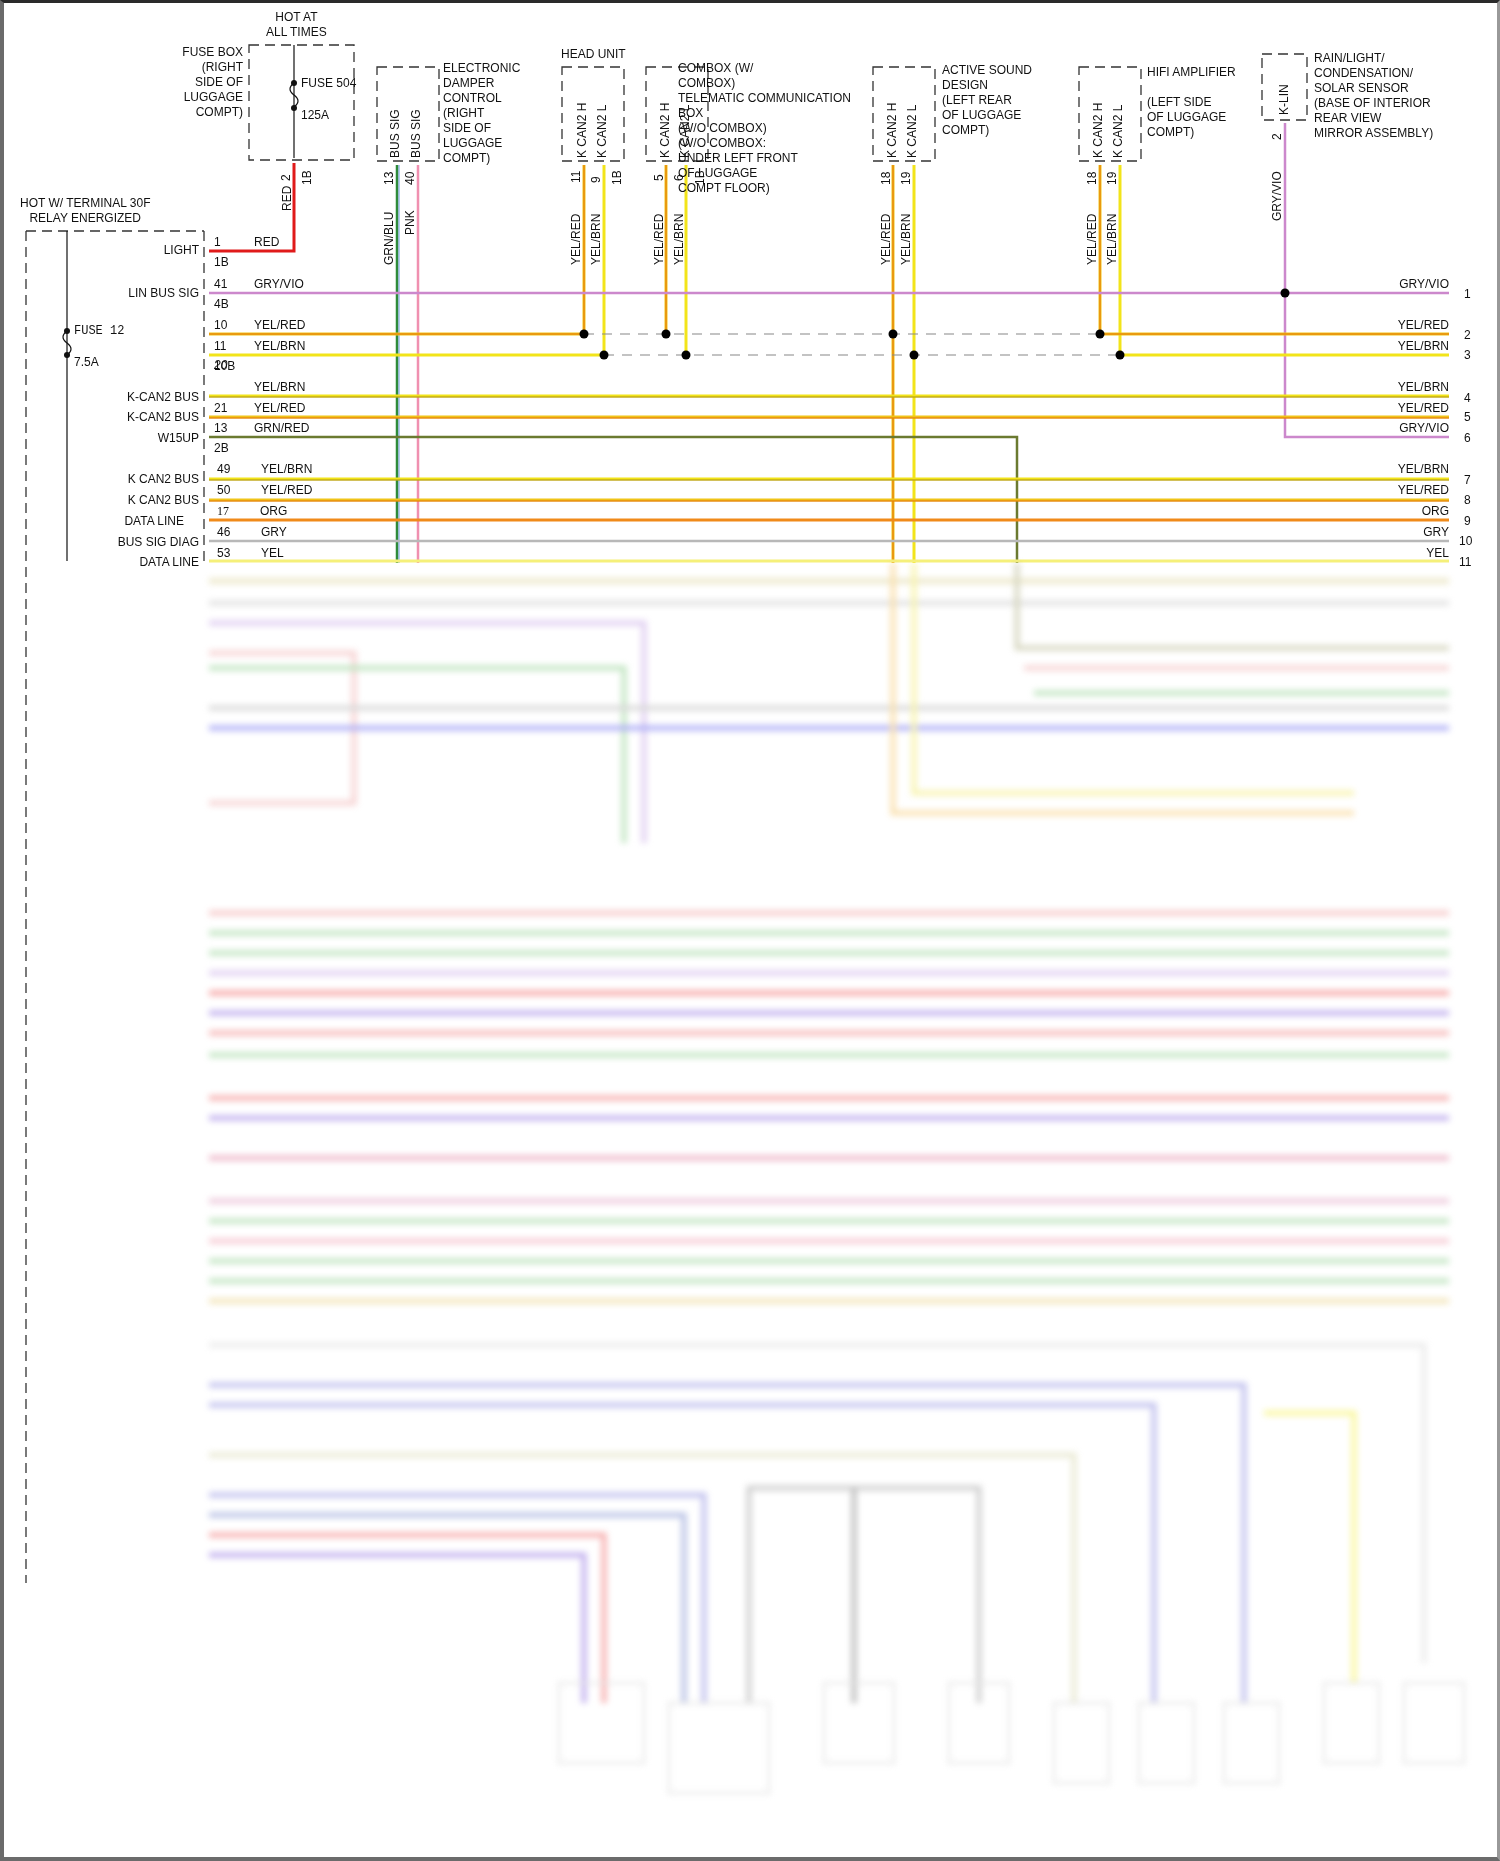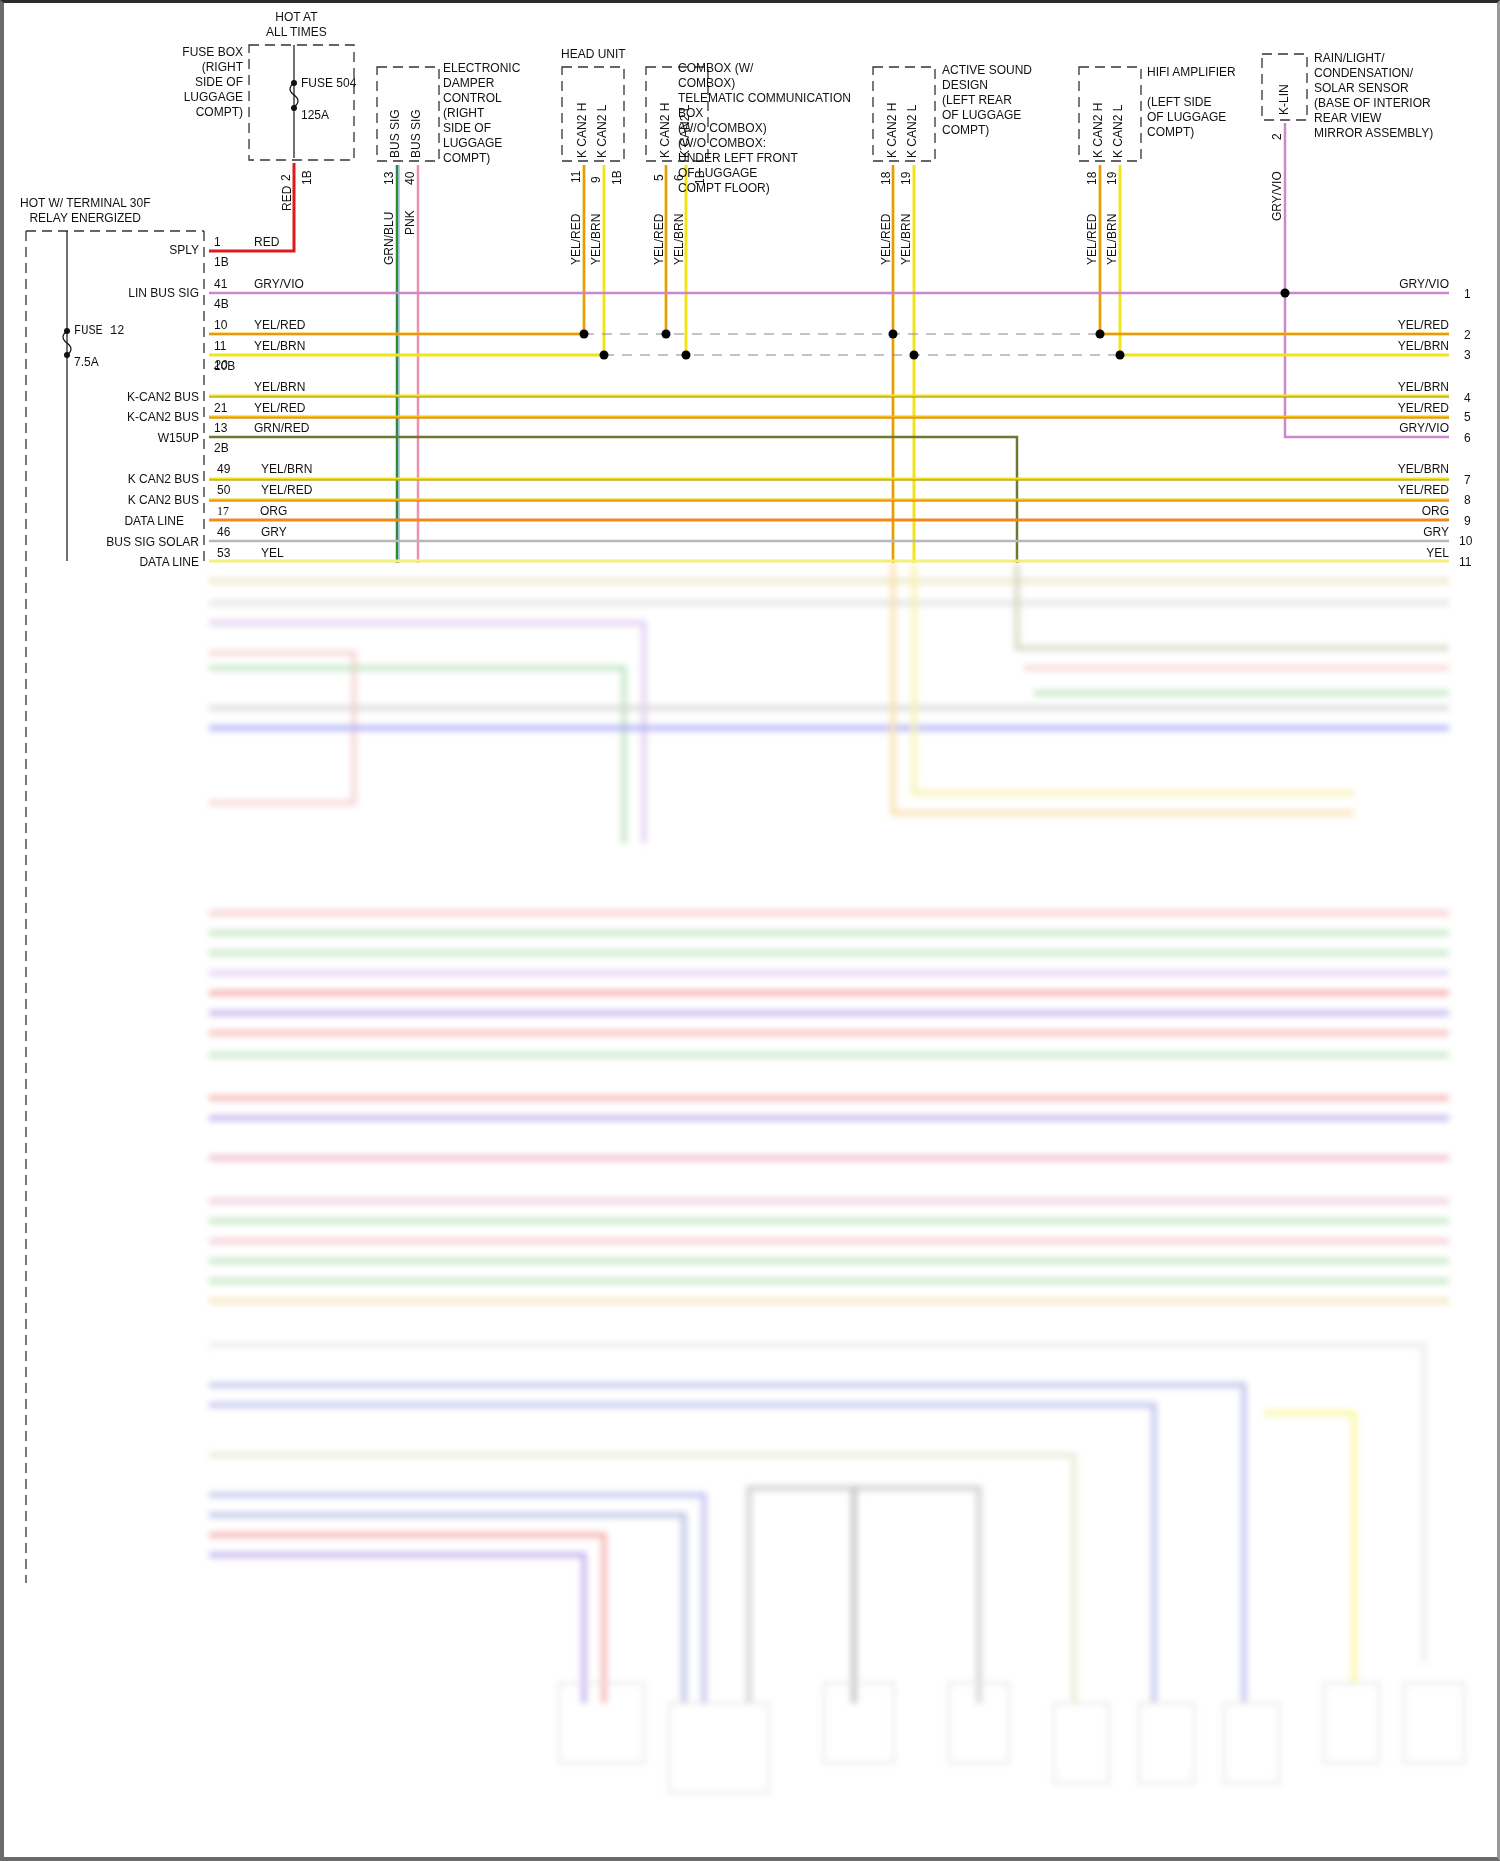--- a/index.html
+++ b/index.html
@@ -246,21 +246,21 @@
 CONDENSATION/
 SOLAR SENSOR
 (BASE OF INTERIOR
 REAR VIEW
 MIRROR ASSEMBLY)</div>
   <div class="vert" style="left:1273px;top:112px;">K-LIN</div>
   <div class="vert" style="left:1266px;top:137px;">2</div>
   <div class="vert" style="left:1266px;top:218px;">GRY/VIO</div>
 
   <div>
-    <div class="lbl r" style="left:80px;top:240px;width:115px;">SPLY</div>
+    <div class="lbl r" style="left:80px;top:240px;width:115px;">LIGHT</div>
     <div class="lbl" style="left:210px;top:232px;">1</div>
     <div class="lbl" style="left:210px;top:252px;">1B</div>
     <div class="lbl" style="left:250px;top:232px;">RED</div>
 
     <div class="lbl r" style="left:80px;top:283px;width:115px;">LIN BUS SIG</div>
     <div class="lbl" style="left:210px;top:274px;">41</div>
     <div class="lbl" style="left:210px;top:294px;">4B</div>
     <div class="lbl" style="left:250px;top:274px;">GRY/VIO</div>
 
     <div class="lbl" style="left:210px;top:315px;">10</div>
@@ -288,21 +288,21 @@
     <div class="lbl" style="left:257px;top:459px;">YEL/BRN</div>
 
     <div class="lbl r" style="left:80px;top:490px;width:115px;">K CAN2 BUS</div>
     <div class="lbl" style="left:213px;top:480px;">50</div>
     <div class="lbl" style="left:257px;top:480px;">YEL/RED</div>
 
     <div class="lbl r" style="left:80px;top:511px;width:100px;">DATA LINE</div>
     <div class="lbl" style="left:213px;top:501px;font-family:Liberation Serif, serif;">17</div>
     <div class="lbl" style="left:256px;top:501px;">ORG</div>
 
-    <div class="lbl r" style="left:80px;top:532px;width:115px;">BUS SIG SOLAR</div>
+    <div class="lbl r" style="left:80px;top:532px;width:115px;">BUS SIG DIAG</div>
     <div class="lbl" style="left:213px;top:522px;">46</div>
     <div class="lbl" style="left:257px;top:522px;">GRY</div>
 
     <div class="lbl r" style="left:80px;top:552px;width:115px;">DATA LINE</div>
     <div class="lbl" style="left:213px;top:543px;">53</div>
     <div class="lbl" style="left:257px;top:543px;">YEL</div>
   </div>
 
   <div>
     <div class="lbl r" style="left:1330px;top:274px;width:115px;">GRY/VIO</div>

